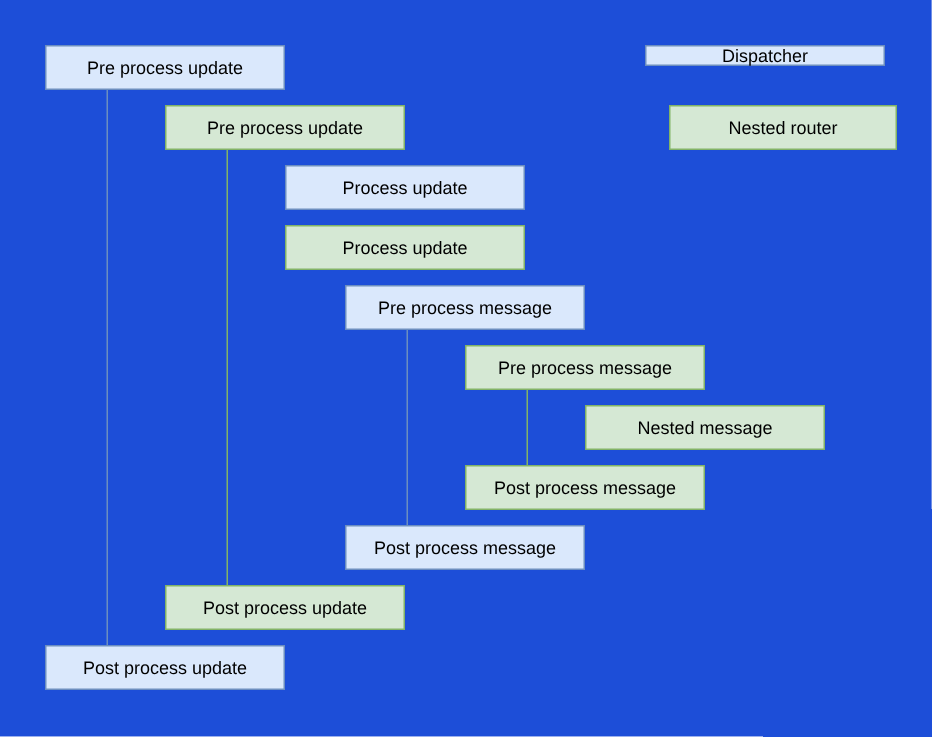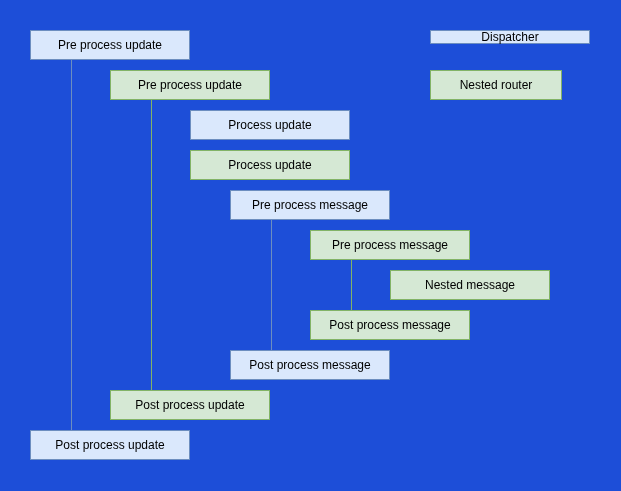--- a/index.html
+++ b/index.html
@@ -54,21 +54,21 @@
     <div class="connector green" style="left: 351px; top: 260px; height: 50px;"></div>
     <div class="node blue" style="left: 30px; top: 30px; width: 160px; height: 30px;">
       <span>Pre process update</span>
     </div>
     <div class="node blue" style="left: 430px; top: 30px; width: 160px; height: 14px;">
       <span>Dispatcher</span>
     </div>
     <div class="node green" style="left: 110px; top: 70px; width: 160px; height: 30px;">
       <span>Pre process update</span>
     </div>
-    <div class="node green" style="left: 430px; top: 70px; width: 132px; height: 30px;">
+    <div class="node green" style="left: 446px; top: 70px; width: 152px; height: 30px;">
       <span>Nested router</span>
     </div>
     <div class="node blue" style="left: 190px; top: 110px; width: 160px; height: 30px;">
       <span>Process update</span>
     </div>
     <div class="node green" style="left: 190px; top: 150px; width: 160px; height: 30px;">
       <span>Process update</span>
     </div>
     <div class="node blue" style="left: 230px; top: 190px; width: 160px; height: 30px;">
       <span>Pre process message</span>

